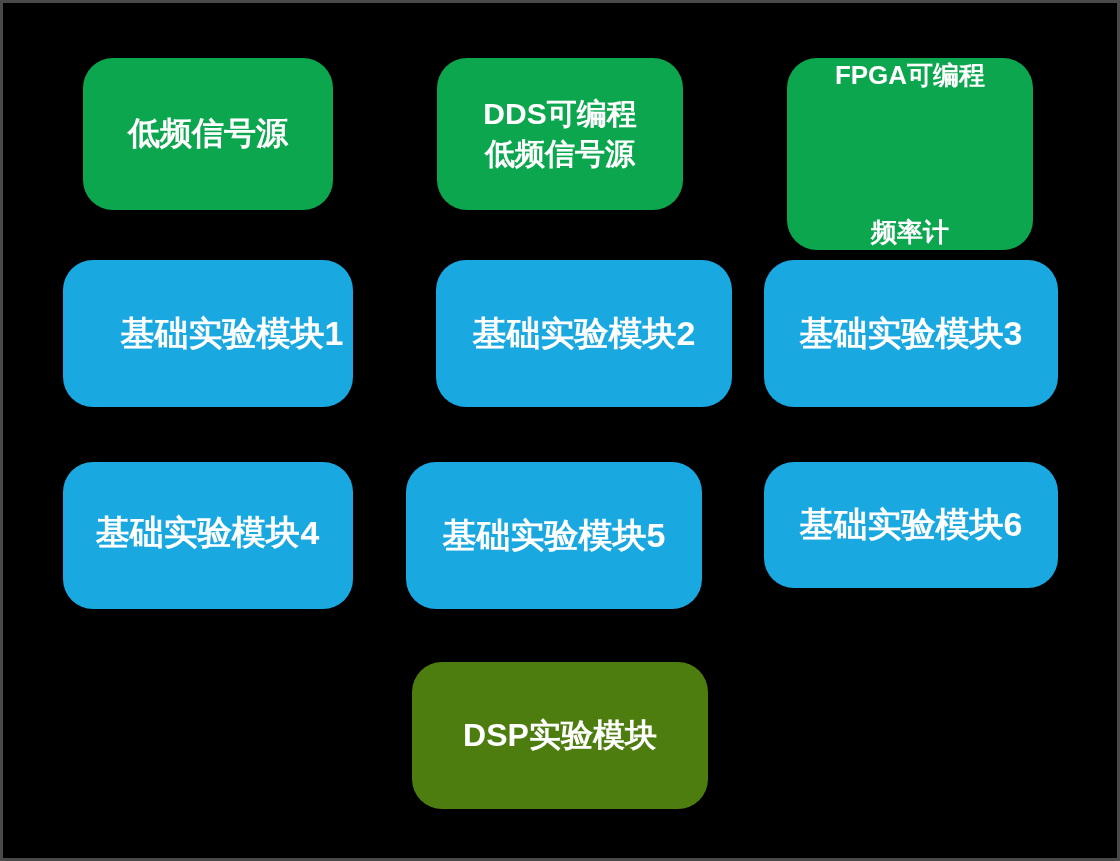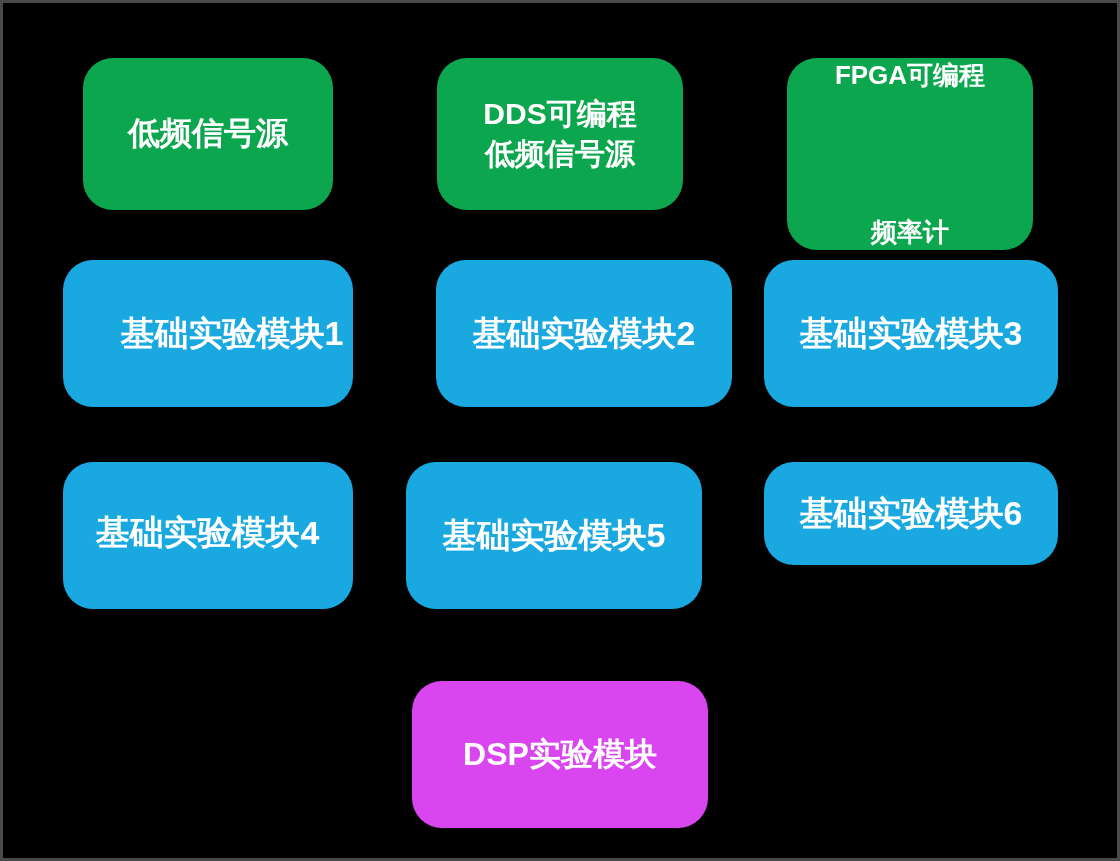--- a/index.html
+++ b/index.html
@@ -28,34 +28,34 @@
     font-weight: bold;
     border-radius: 30px;
     box-sizing: border-box;
   }
   .block .line {
     display: block;
     line-height: 1.35;
   }
   .green { background: #0ca64e; }
   .blue  { background: #1aa8e1; }
-  .navy  { background: #d946ef; margin-top: 19px; }
+  .navy  { background: #4d7c0f; }
 
   
   .b-lf   { left: 80px;  top: 55px; width: 250px; height: 152px; font-size: 32px; text-align: center; }
   .b-dds  { left: 434px; top: 55px; width: 246px; height: 152px; font-size: 30px; }
   .b-fpga { left: 784px; top: 55px; width: 246px; height: 192px; font-size: 26px; justify-content: space-between; }
 
   
   .b-m1 { left: 60px;  top: 257px; width: 290px; height: 147px; font-size: 34px; padding-left: 48px; }
   .b-m2 { left: 409px; top: 257px; width: 296px; height: 147px; font-size: 34px; margin-left: 24px; }
   .b-m3 { left: 761px; top: 257px; width: 294px; height: 147px; font-size: 34px; }
   .b-m4 { left: 60px;  top: 459px; width: 290px; height: 147px; font-size: 34px; font-family: Liberation Mono, monospace; }
   .b-m5 { left: 403px; top: 459px; width: 296px; height: 147px; font-size: 34px; }
-  .b-m6 { left: 761px; top: 459px; width: 294px; height: 103px; font-size: 34px; }
+  .b-m6 { left: 761px; top: 459px; width: 294px; height: 126px; font-size: 34px; }
 
   
   .b-dsp { left: 409px; top: 659px; width: 296px; height: 147px; font-size: 32px; }
 </style>
 </head>
 <body>
 
 <div class="canvas">
 
   <div class="block green b-lf">

